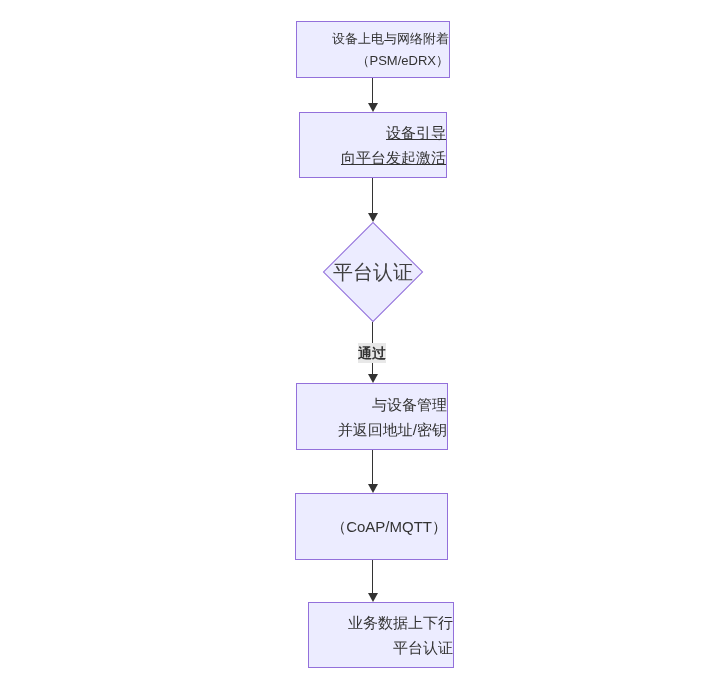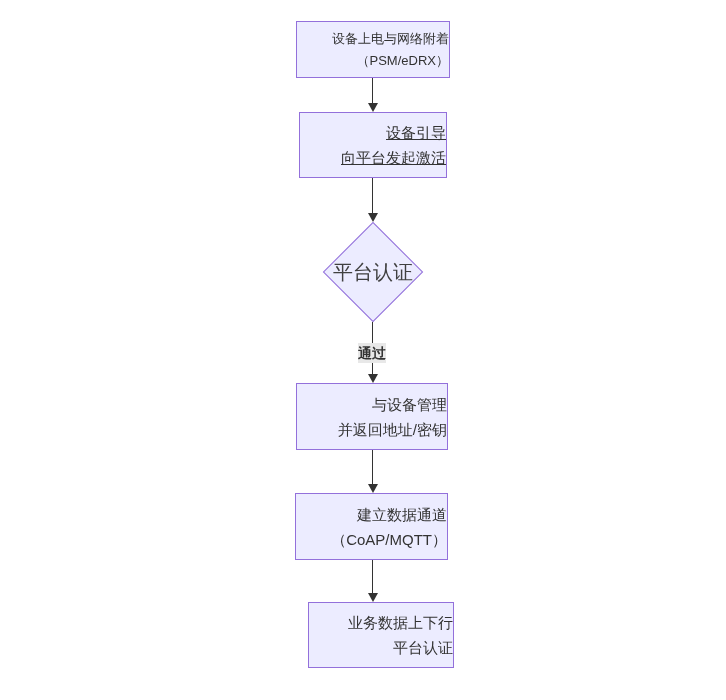--- a/index.html
+++ b/index.html
@@ -116,21 +116,20 @@
 
   <div class="node" style="left:296px; top:383px; width:152px; height:67px;">
     <span class="line">与设备管理</span>
     <span class="line">并返回地址/密钥</span>
   </div>
 
   <div class="edge-line" style="left:372px; top:450px; height:35px;"></div>
   <div class="arrowhead" style="left:368px; top:484px;"></div>
 
   <div class="node" style="left:295px; top:493px; width:153px; height:67px;">
-    <span class="line">建立数据通道</span>
     <span class="line">（CoAP/MQTT）</span>
   </div>
 
   <div class="edge-line" style="left:372px; top:560px; height:34px;"></div>
   <div class="arrowhead" style="left:368px; top:593px;"></div>
 
   <div class="node" style="left:308px; top:602px; width:146px; height:66px;">
     <span class="line">业务数据上下行</span>
     <span class="line">平台认证</span>
   </div>

